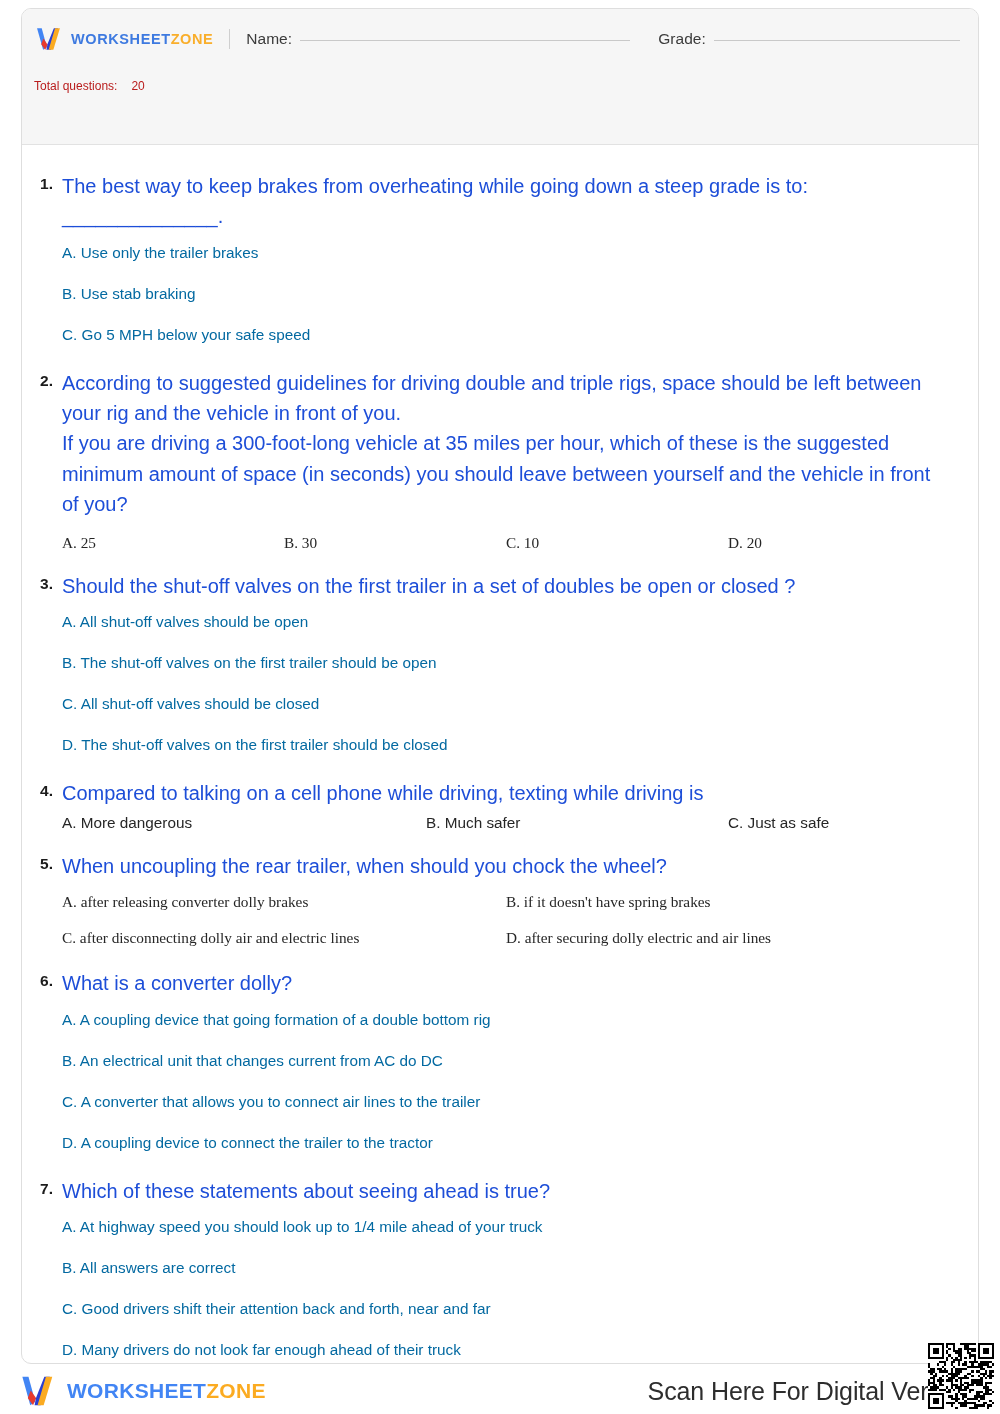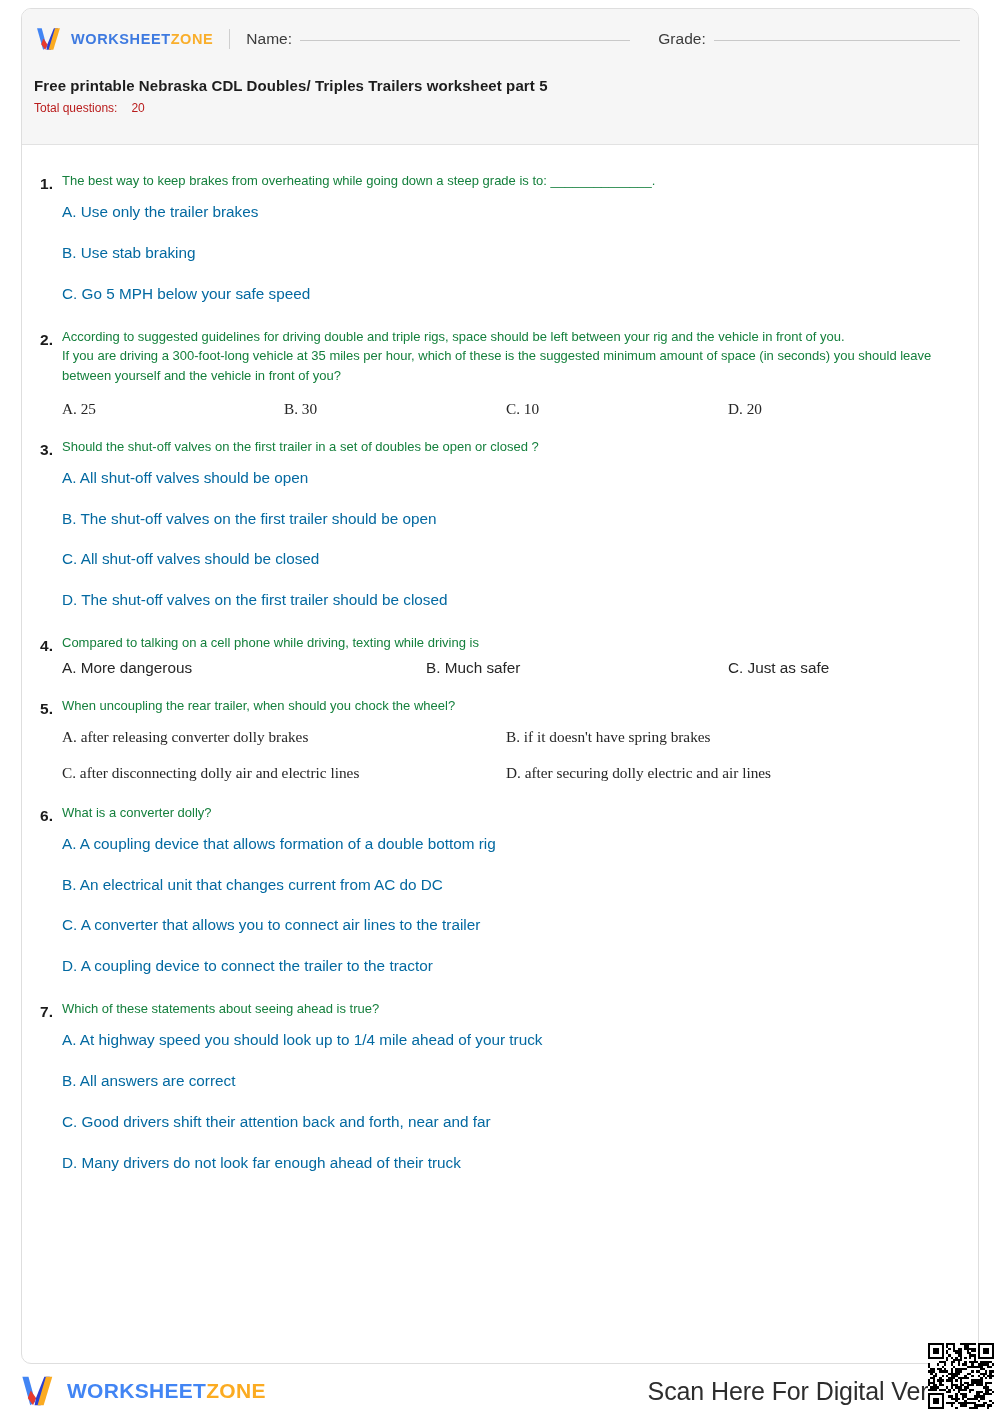--- a/index.html
+++ b/index.html
@@ -131,22 +131,22 @@
     font-weight: 700;
     color: #1b1b1b;
     line-height: 1.52;
     padding-top: 1px;
   }
   .q-content {
     flex: 1 1 auto;
     min-width: 0;
   }
   .q-stem {
-    font-size: 13px;
-    color: #15803d;
+    font-size: 20px;
+    color: #1d4ed8;
     line-height: 1.52;
     margin-bottom: 2px;
   }
   .q-stem .stem-line { display: block; }
 
   
   .answers { margin-top: 10px; }
 
   .answers.cols-1 .ans {
     display: block;
@@ -271,21 +271,20 @@
         </div>
 
         <div class="field grade-field">
           <span class="field-label">Grade:</span>
           <span class="field-rule"></span>
         </div>
 
       </div>
 
       <div class="title-block">
-        <div class="ws-title">Free printable Nebraska CDL Doubles/ Triples Trailers worksheet part 5</div>
         <div class="ws-total"><span>Total questions:</span><span class="total-count">20</span></div>
       </div>
 
     </div>
 
     <div class="card-body" id="questions-body">
         <div class="question">
           <div class="q-num">1.</div>
           <div class="q-content">
             <div class="q-stem">
@@ -354,21 +353,21 @@
             </div>
           </div>
         </div>
         <div class="question">
           <div class="q-num">6.</div>
           <div class="q-content">
             <div class="q-stem">
               <span class="stem-line">What is a converter dolly?</span>
             </div>
             <div class="answers cols-1">
-              <div class="ans">A. A coupling device that allows formation of a double bottom rig</div>
+              <div class="ans">A. A coupling device that going formation of a double bottom rig</div>
               <div class="ans">B. An electrical unit that changes current from AC do DC</div>
               <div class="ans">C. A converter that allows you to connect air lines to the trailer</div>
               <div class="ans">D. A coupling device to connect the trailer to the tractor</div>
             </div>
           </div>
         </div>
         <div class="question">
           <div class="q-num">7.</div>
           <div class="q-content">
             <div class="q-stem">

